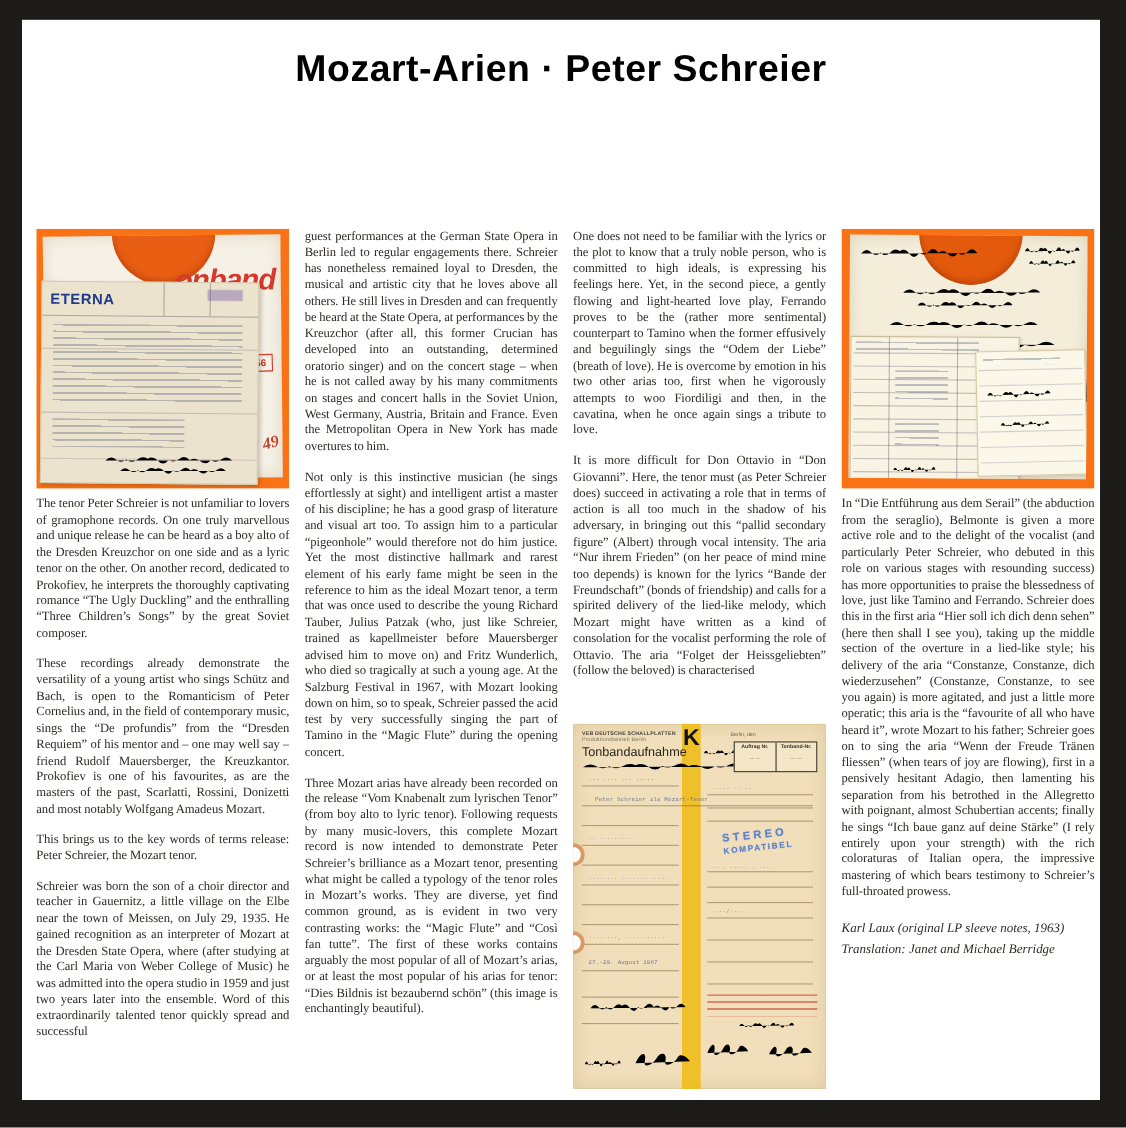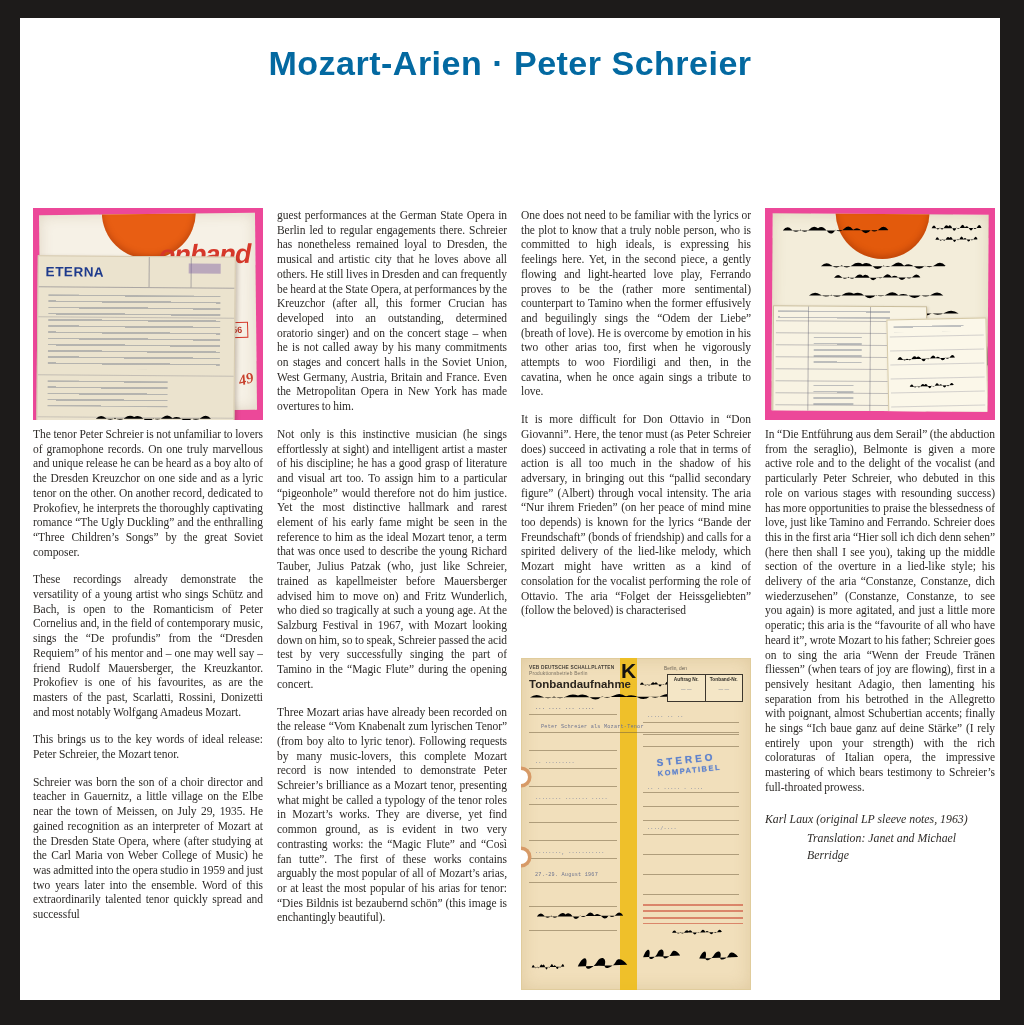--- a/index.html
+++ b/index.html
@@ -9,42 +9,42 @@
     font-family:"Liberation Serif", serif;
   }
   .page{
     position:absolute;left:20px;top:18px;right:24px;bottom:25px;
     background:#ffffff;overflow:hidden;
   }
   .title{
     margin:0;position:absolute;left:0;right:0;top:26px;
     text-align:center;
     font-family:"Liberation Sans", sans-serif;
-    font-weight:800;font-size:34px;letter-spacing:.5px;color:#0369a1;
+    font-weight:800;font-size:34px;letter-spacing:.5px;color:#000000;
   }
   .content{
     position:absolute;left:13px;top:190px;width:962px;height:782px;
     display:grid;grid-template-columns:repeat(4,230px);column-gap:14px;
   }
   .col{position:relative;height:782px;overflow:hidden;}
   .body{
     margin:0 0 13px 0;
     font-size:11.5px;line-height:14.7px;letter-spacing:-.05px;word-spacing:-.3px;
     text-align:justify;color:#2e2b28;
   }
   .col .photo + .body, .photo-spacer{margin-top:7px;}
   .credit{
     margin:16px 0 0 0;font-style:italic;font-size:11.8px;line-height:17px;color:#2e2b28;
   }
-  .credit + .credit{margin-top:2px;margin-left:42px;}
+  .credit + .credit{margin-top:2px;}
 
   
   figure{margin:0;}
   .photo{position:relative;overflow:hidden;}
-  .tape{width:230px;height:212px;background:#ec4899;}
+  .tape{width:230px;height:236px;background:#f97316;}
   .panel{
     position:absolute;left:7px;top:6px;right:7px;bottom:9px;
     background:#f6f1e6;overflow:hidden;transform:rotate(-.6deg);
     box-shadow:inset 0 0 14px rgba(120,90,40,.18);
   }
   .panel-r{background:#f3edda;transform:rotate(.4deg);}
   .stripe{position:absolute;background:#d6382a;}
   .stripe.s1{left:-70px;top:-24px;width:300px;height:20px;transform:rotate(43deg);transform-origin:left top;}
   .stripe.s2{left:40px;top:120px;width:320px;height:34px;transform:rotate(43deg);transform-origin:left top;}
   .hub{
@@ -120,21 +120,21 @@
     position:absolute;left:100px;top:1px;
     font-family:"Liberation Sans", sans-serif;font-weight:800;font-size:21px;color:#141210;
   }
   .form-company{
     position:absolute;left:8px;top:7px;width:86px;
     font-family:"Liberation Sans", sans-serif;font-weight:bold;font-size:4.8px;
     color:#45403a;letter-spacing:.2px;line-height:5.5px;
   }
   .form-title{
     position:absolute;left:8px;top:20px;
-    font-family:"Liberation Sans", sans-serif;font-weight:700;font-size:11.5px;color:#2a241d;
+    font-family:"Liberation Sans", sans-serif;font-weight:400;font-size:11.5px;color:#2a241d;
   }
   .city-date{
     position:absolute;right:64px;top:8px;font-size:4.8px;color:#6b6458;
     font-family:"Liberation Sans", sans-serif;
   }
   .order-table{
     position:absolute;right:8px;top:16px;width:74px;height:26px;
     border:1px solid #3c362d;display:flex;background:#f4e6c6;
   }
   .order-cell{
@@ -209,21 +209,21 @@
           <svg class="scrawl" style="left:56px;top:156px;color:#33457e" width="120" height="10" viewBox="0 0 100 10" preserveAspectRatio="none">
               <use href="#wave"></use>
             </svg>
           <svg class="scrawl" style="left:70px;top:166px;color:#33457e" width="100" height="9" viewBox="0 0 100 10" preserveAspectRatio="none">
               <use href="#wave"></use>
             </svg>
         </div>
       </figure>
       <p class="body">The tenor Peter Schreier is not unfamiliar to lovers of gramophone records. On one truly marvellous and unique release he can be heard as a boy alto of the Dresden Kreuzchor on one side and as a lyric tenor on the other. On another record, dedicated to Prokofiev, he interprets the thoroughly captivating romance “The Ugly Duckling” and the enthralling “Three Children’s Songs” by the great Soviet composer.</p>
       <p class="body">These recordings already demonstrate the versatility of a young artist who sings Schütz and Bach, is open to the Romanticism of Peter Cornelius and, in the field of contemporary music, sings the “De profundis” from the “Dresden Requiem” of his mentor and – one may well say – friend Rudolf Mauersberger, the Kreuzkantor. Prokofiev is one of his favourites, as are the masters of the past, Scarlatti, Rossini, Donizetti and most notably Wolfgang Amadeus Mozart.</p>
-      <p class="body">This brings us to the key words of ideal release: Peter Schreier, the Mozart tenor.</p>
+      <p class="body">This brings us to the key words of terms release: Peter Schreier, the Mozart tenor.</p>
       <p class="body">Schreier was born the son of a choir director and teacher in Gauernitz, a little village on the Elbe near the town of Meissen, on July 29, 1935. He gained recognition as an interpreter of Mozart at the Dresden State Opera, where (after studying at the Carl Maria von Weber College of Music) he was admitted into the opera studio in 1959 and just two years later into the ensemble. Word of this extraordinarily talented tenor quickly spread and successful</p>
     </div>
 
     <div class="col">
       <p class="body" style="margin-top:0">guest performances at the German State Opera in Berlin led to regular engagements there. Schreier has nonetheless remained loyal to Dresden, the musical and artistic city that he loves above all others. He still lives in Dresden and can frequently be heard at the State Opera, at performances by the Kreuzchor (after all, this former Crucian has developed into an outstanding, determined oratorio singer) and on the concert stage – when he is not called away by his many commitments on stages and concert halls in the Soviet Union, West Germany, Austria, Britain and France. Even the Metropolitan Opera in New York has made overtures to him.</p>
       <p class="body">Not only is this instinctive musician (he sings effortlessly at sight) and intelligent artist a master of his discipline; he has a good grasp of literature and visual art too. To assign him to a particular “pigeonhole” would therefore not do him justice. Yet the most distinctive hallmark and rarest element of his early fame might be seen in the reference to him as the ideal Mozart tenor, a term that was once used to describe the young Richard Tauber, Julius Patzak (who, just like Schreier, trained as kapellmeister before Mauersberger advised him to move on) and Fritz Wunderlich, who died so tragically at such a young age. At the Salzburg Festival in 1967, with Mozart looking down on him, so to speak, Schreier passed the acid test by very successfully singing the part of Tamino in the “Magic Flute” during the opening concert.</p>
       <p class="body">Three Mozart arias have already been recorded on the release “Vom Knabenalt zum lyrischen Tenor” (from boy alto to lyric tenor). Following requests by many music-lovers, this complete Mozart record is now intended to demonstrate Peter Schreier’s brilliance as a Mozart tenor, presenting what might be called a typology of the tenor roles in Mozart’s works. They are diverse, yet find common ground, as is evident in two very contrasting works: the “Magic Flute” and “Così fan tutte”. The first of these works contains arguably the most popular of all of Mozart’s arias, or at least the most popular of his arias for tenor: “Dies Bildnis ist bezaubernd schön” (this image is enchantingly beautiful).</p>
     </div>
 
     <div class="col">

